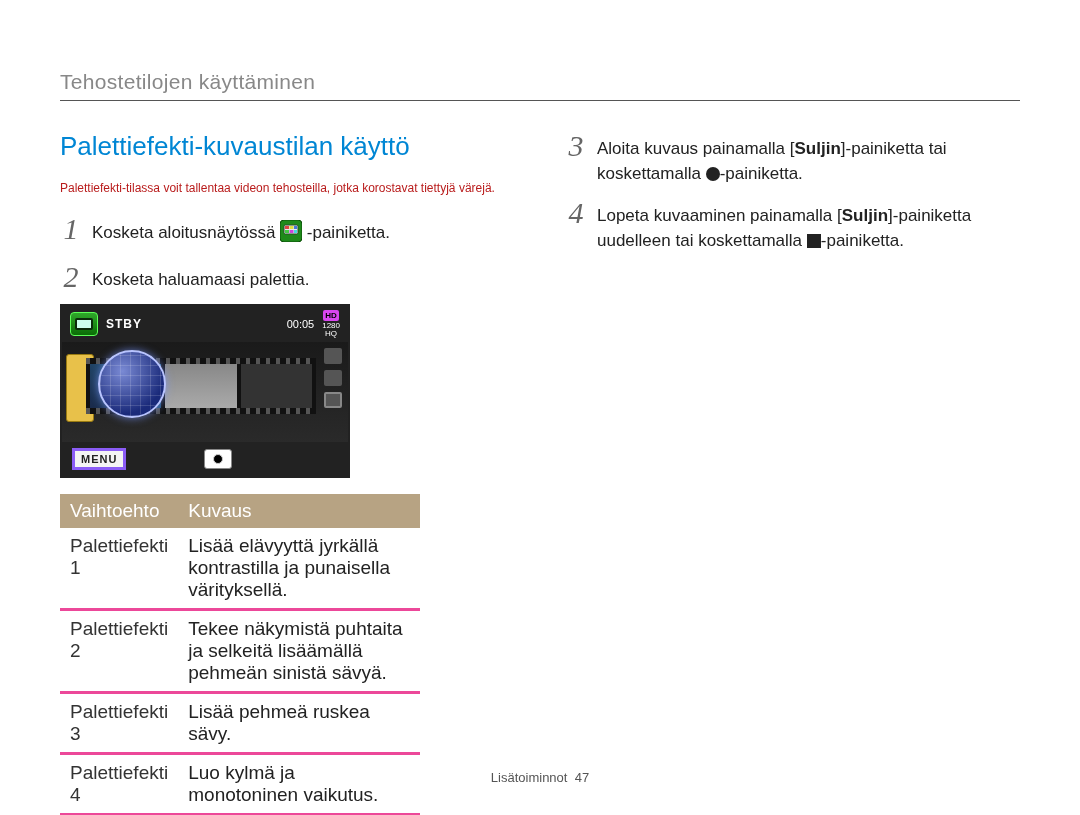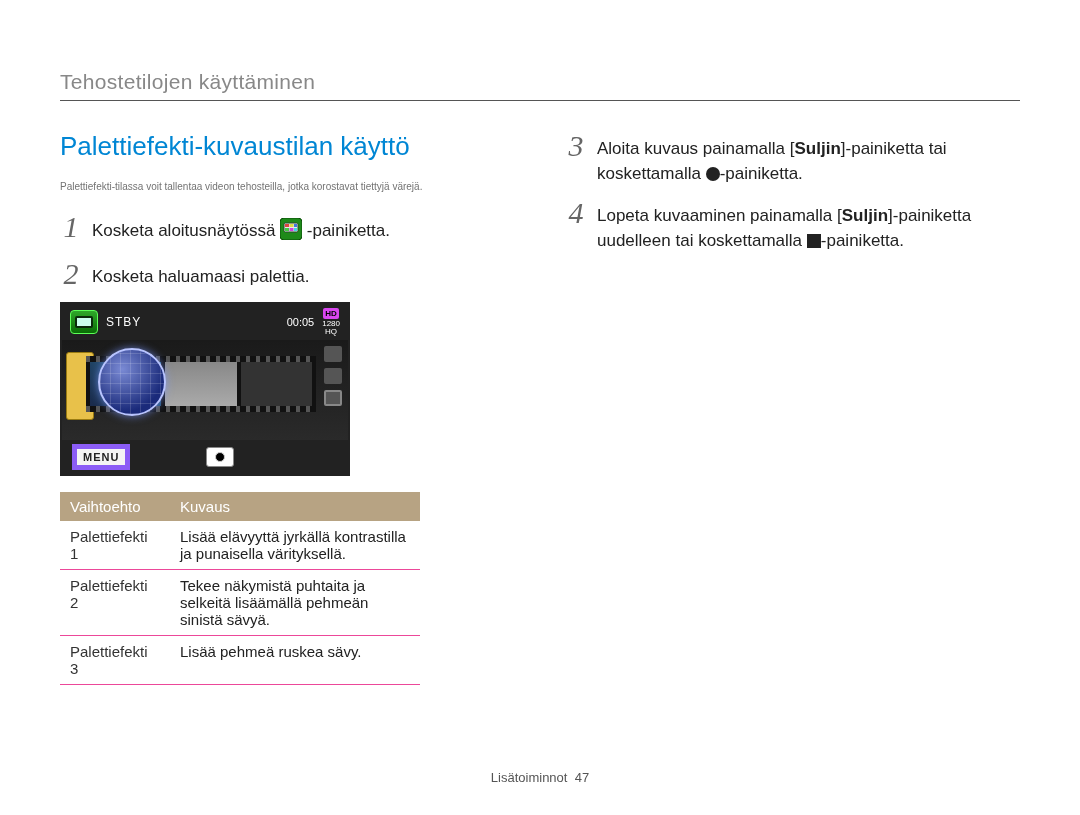--- a/index.html
+++ b/index.html
@@ -3,63 +3,63 @@
 <meta charset="utf-8">
 <style>
   * { box-sizing: border-box; margin: 0; padding: 0; }
   html, body { width: 1080px; height: 815px; background: #fff; font-family: Arial, Helvetica, sans-serif; color: #222; }
   .page { padding: 70px 60px 20px 60px; position: relative; height: 100%; }
   .section-title { color: #888; font-weight: 300; font-size: 21px; letter-spacing: 0.3px; }
   .hr { border: none; border-top: 1px solid #555; margin-top: 6px; }
   .columns { display: flex; gap: 50px; margin-top: 30px; }
   .col { flex: 1; }
   .h2 { color: #0086d4; font-size: 26px; font-weight: 400; margin-bottom: 18px; }
-  .lead { font-size: 10px; color: #737373; line-height: 1.35; margin-bottom: 18px; }
+  .lead { font-size: 12px; color: #b91c1c; line-height: 1.35; margin-bottom: 18px; }
   .step { display: flex; align-items: flex-start; gap: 10px; margin-bottom: 12px; font-size: 17px; line-height: 1.45; }
   .step-num { font-family: Georgia, 'Times New Roman', serif; font-style: italic; font-size: 30px; color: #666; line-height: 1; width: 22px; text-align: center; flex-shrink: 0; }
   .step-text { padding-top: 6px; }
   .step-text b { font-weight: 700; }
   .icon-inline { display:inline-block; vertical-align:-4px; }
   .record-dot { display:inline-block; width:14px; height:14px; border-radius:50%; background:#222; vertical-align:-2px; }
   .stop-square { display:inline-block; width:14px; height:14px; background:#222; vertical-align:-2px; }
 
   
   .camera { width: 290px; border: 2px solid #222; background: #000; margin: 6px 0 16px 0; position: relative; }
   .camera-top { height: 36px; background: #222; display:flex; align-items:center; padding:0 8px; gap:8px; color:#fff; font-size:12px; }
   .mode-badge { width:28px; height:24px; background: linear-gradient(#2fa82a,#0a6d06); border-radius:4px; display:flex; align-items:center; justify-content:center; border:1px solid #5cff57; }
   .mode-badge-inner { width:18px; height:12px; border:2px solid #0b2a0b; border-radius:2px; background:#cfe; }
-  .stby { font-weight:400; letter-spacing:1px; }
+  .stby { font-weight:700; letter-spacing:1px; }
   .cam-spacer { flex:1; }
   .timer { font-size:11px; }
   .hd-badge { background:#d946ef; color:#000; font-size:8px; font-weight:700; padding:1px 2px; border-radius:2px; }
   .res { font-size:8px; line-height:1; text-align:center; }
   .camera-body { height: 100px; background: linear-gradient(#1a1a1a,#2a2a2a); position:relative; overflow:hidden; }
   .filmstrip { position:absolute; left:24px; top:16px; height:56px; width:230px; background:#111; border-top:6px solid #333; border-bottom:6px solid #333; display:flex; gap:4px; padding:0 4px; }
   .filmstrip::before, .filmstrip::after { content:''; position:absolute; left:0; right:0; height:6px; background: repeating-linear-gradient(90deg,#555 0 4px,#111 4px 10px); }
   .filmstrip::before { top:-6px; } .filmstrip::after { bottom:-6px; }
   .frame { flex:1; background:#666; }
   .frame:nth-child(1){background:linear-gradient(45deg,#1a2a4a,#2b6b8f);}
   .frame:nth-child(2){background:linear-gradient(#888,#aaa);}
   .frame:nth-child(3){background:#333;}
   .canister { position:absolute; left:4px; top:12px; width:28px; height:68px; background:#e8c14a; border:1px solid #9a7b11; border-radius:3px; }
   .globe { position:absolute; left:36px; top:8px; width:68px; height:68px; border-radius:50%; background: radial-gradient(circle at 35% 30%, #7a8ad4, #1a2a7a 70%); border:2px solid #b8c4ff; box-shadow:0 0 8px rgba(120,150,255,.7); }
   .globe::after{ content:''; position:absolute; inset:0; border-radius:50%; background: repeating-linear-gradient(0deg, rgba(255,255,255,.15) 0 1px, transparent 1px 10px), repeating-linear-gradient(90deg, rgba(255,255,255,.15) 0 1px, transparent 1px 10px);}
   .side-icons { position:absolute; right:6px; top:6px; display:flex; flex-direction:column; gap:6px; align-items:center; }
   .side-icons span { width:18px; height:16px; background:#555; border-radius:2px; display:block; }
   .mic { width:14px; height:14px; border:2px solid #888; border-radius:50%; background:#222; }
   .camera-bottom { height:34px; background:#222; display:flex; align-items:center; justify-content:space-between; padding:0 10px; }
-  .menu-btn { background:#f4f4f4; border:5px solid #8b5cf6; font-size:11px; font-weight:700; padding:2px 6px; letter-spacing:1px; }
+  .menu-btn { background:#f4f4f4; border:3px solid #8b5cf6; font-size:11px; font-weight:700; padding:2px 6px; letter-spacing:1px; }
   .rec-btn { width:28px; height:20px; border:1px solid #888; border-radius:3px; background:#fff; display:flex; align-items:center; justify-content:center; }
   .rec-btn .dot { width:10px; height:10px; background:#000; border-radius:50%; border:1px solid #ccc; }
 
   
-  table { border-collapse: collapse; width: 360px; font-size: 15px; }
+  table { border-collapse: collapse; width: 360px; font-size: 19px; }
   th { background: #b7a383; color:#fff; font-weight:400; text-align:left; padding:6px 10px; }
   th:first-child { width: 110px; }
-  td { padding:7px 10px; border-bottom:1px solid #ec4899; vertical-align:top; }
+  td { padding:7px 10px; border-bottom:3px solid #ec4899; vertical-align:top; }
   td:first-child { color:#333; }
 
   
   .palette-icon { width:22px; height:22px; }
 
   .footer { position:absolute; bottom:30px; left:0; right:0; text-align:center; font-size:13px; color:#555;margin-top:24px; }
 </style>
 </head>
 <body>
 
@@ -150,20 +150,24 @@
             <td>Lisää elävyyttä jyrkällä kontrastilla ja punaisella värityksellä.</td>
           </tr>
           <tr>
             <td>Palettiefekti 2</td>
             <td>Tekee näkymistä puhtaita ja selkeitä lisäämällä pehmeän sinistä sävyä.</td>
           </tr>
           <tr>
             <td>Palettiefekti 3</td>
             <td>Lisää pehmeä ruskea sävy.</td>
           </tr>
+          <tr>
+            <td>Palettiefekti 4</td>
+            <td>Luo kylmä ja monotoninen vaikutus.</td>
+          </tr>
         </tbody>
       </table>
     </div>
 
     <div class="col">
       <div class="step">
         <div class="step-num">3</div>
         <div class="step-text">
           <span>Aloita kuvaus painamalla [</span><b>Suljin</b><span>]-painiketta tai koskettamalla </span><span class="record-dot"></span><span>-painiketta.</span>
         </div>

